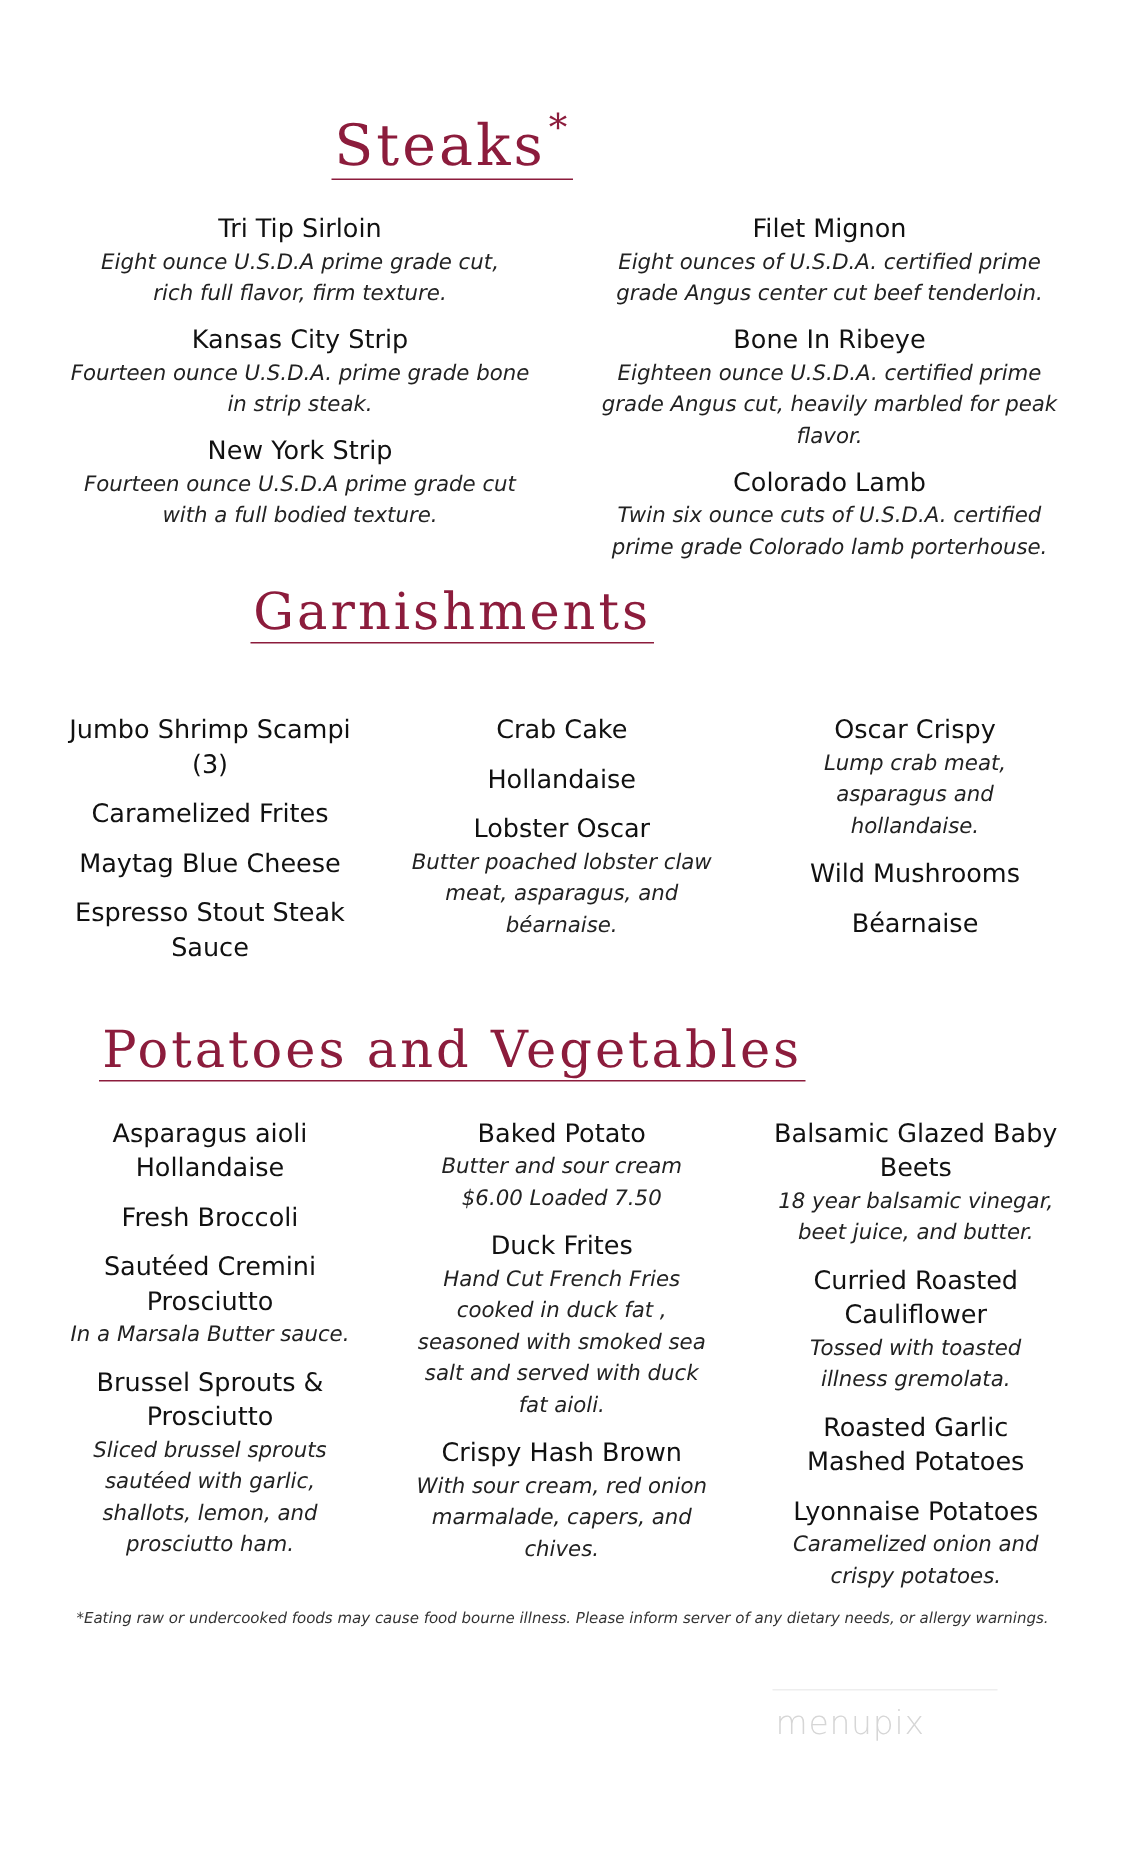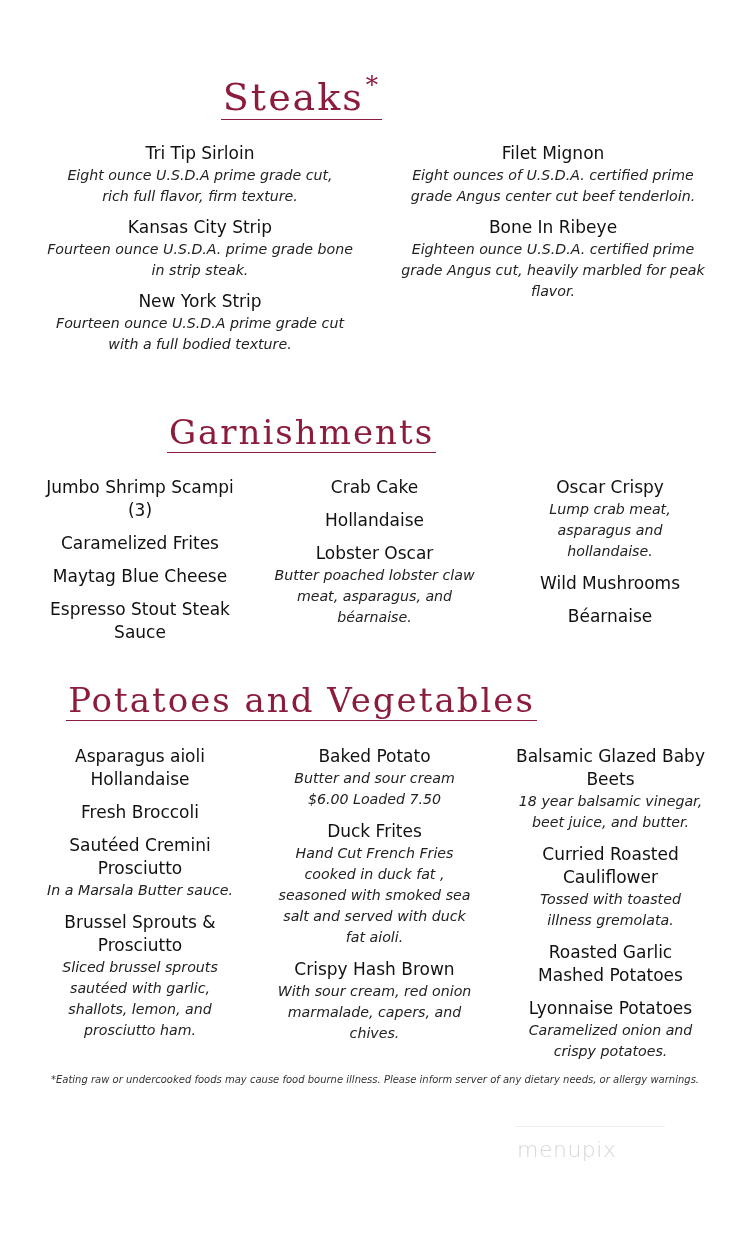--- a/index.html
+++ b/index.html
@@ -58,23 +58,27 @@
 
 <div class="col steaks" style="left:398px; top:142px; width:310px;">
   <div class="item">
     <div class="name">Filet Mignon</div>
     <div class="desc">Eight ounces of U.S.D.A. certified prime grade Angus center cut beef tenderloin.</div>
   </div>
   <div class="item">
     <div class="name">Bone In Ribeye</div>
     <div class="desc">Eighteen ounce U.S.D.A. certified prime grade Angus cut, heavily marbled for peak flavor.</div>
   </div>
+  <div class="item">
+    <div class="name">Colorado Lamb</div>
+    <div class="desc">Twin six ounce cuts of U.S.D.A. certified prime grade Colorado lamb porterhouse.</div>
+  </div>
 </div>
 
-<div class="section-title" style="top:412px; font-size:34px;">
+<div class="section-title" style="top:388px; font-size:34px;">
   <span>Garnishments</span>
 </div>
 
 <div class="col" style="left:35px; top:476px; width:210px;">
   <div class="item">
       <div class="name">Jumbo Shrimp Scampi (3)</div>
     </div>
   <div class="item">
       <div class="name">Caramelized Frites</div>
     </div>

